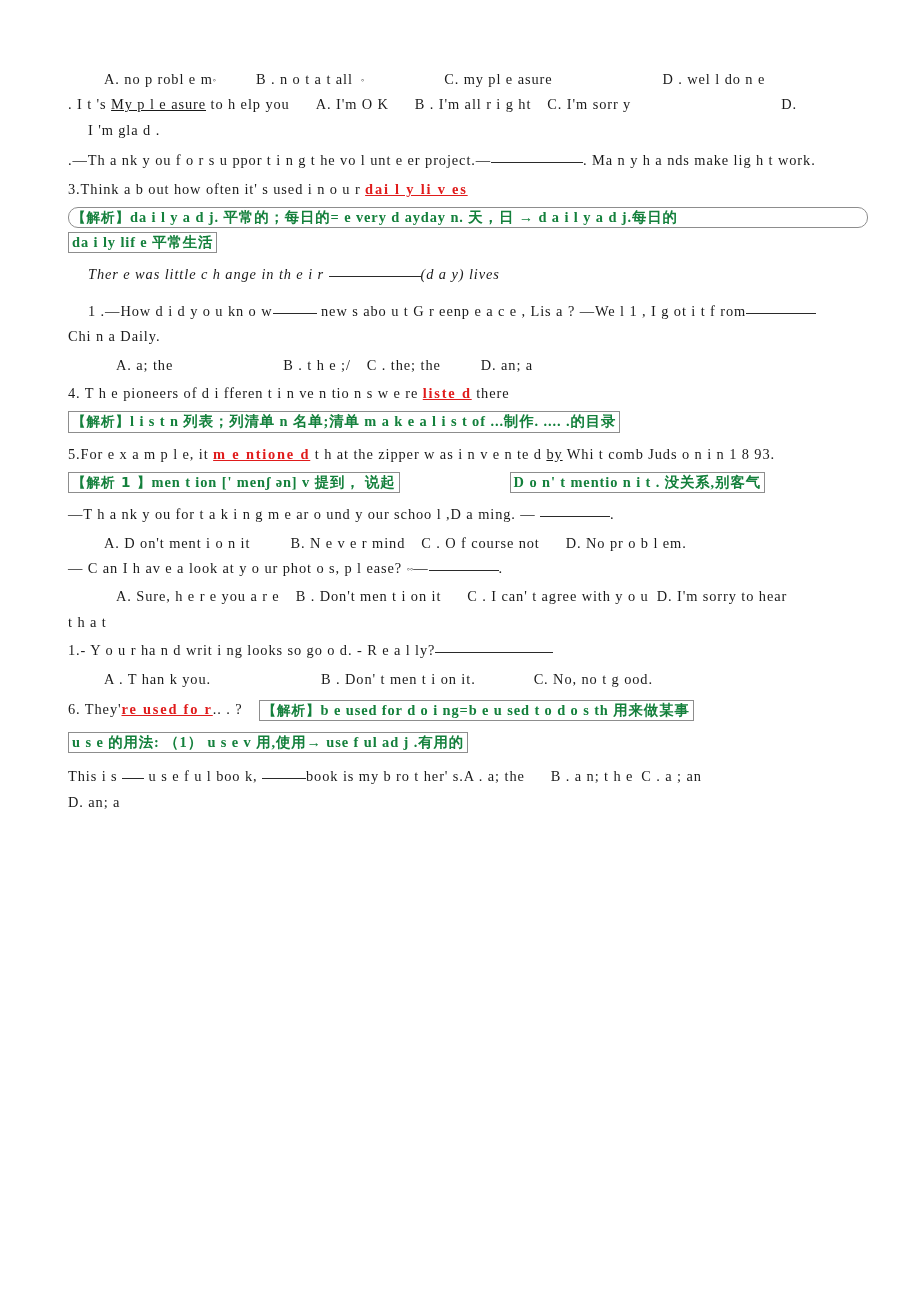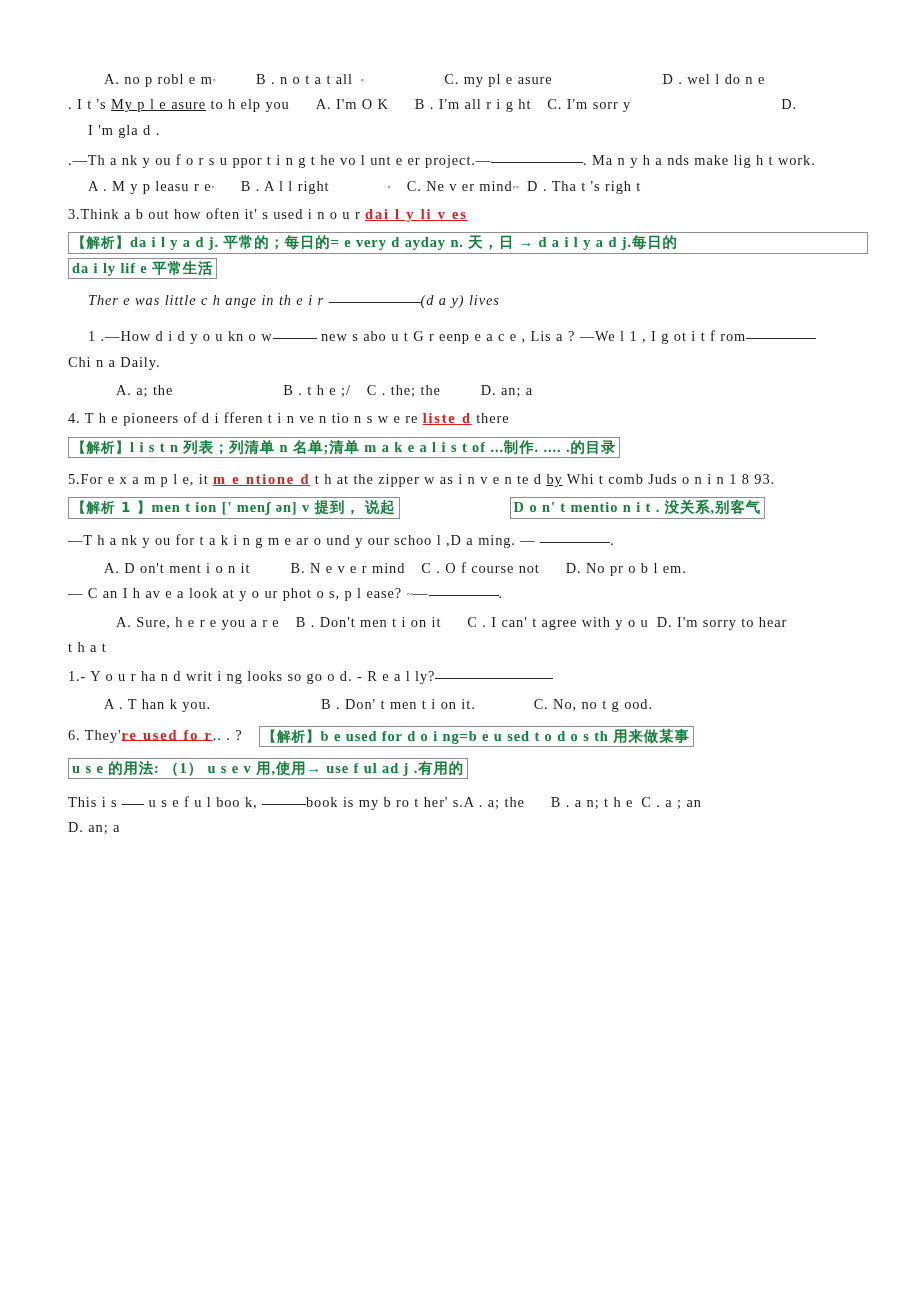--- a/index.html
+++ b/index.html
@@ -73,21 +73,21 @@
     color: #14803c;
     font-weight: bold;
     border: 1px solid #8d8d8d;
     padding: 1px 3px 2px 3px;
     line-height: 1.12;
     font-size: 14.4px;
     letter-spacing: 0.9px;
     box-sizing: border-box;
     vertical-align: middle;
   }
-  .ana.full { display: block; width: 100%; }
+  .ana.full { display: block; width: 100%; border-radius: 10px; }
   .ana .zh { font-family: "DejaVu Sans", "Liberation Sans", sans-serif; font-size: 13.6px; }
 
   .smalldot { font-size: 9px; vertical-align: 1px; }
   .zh { font-family: "DejaVu Sans", "Liberation Sans", sans-serif; }
 </style>
 </head>
 <body>
 
 <div class="page">
  <div class="content">
@@ -101,23 +101,20 @@
   </div>
 
   <div class="line ind2">
     <span class="ls1">I 'm gla d .</span>
   </div>
 
   <div class="line ind0" style="margin-top:16px">
     <span class="ls1">.—Th a nk   y ou f o r s u ppor t i n g  t he   vo l unt e er project.—</span><span class="blank-l"></span><span class="ls1">. Ma n y h a nds make lig h t work.</span>
   </div>
 
-  <div class="line ind2">
-    <span class="ls1">A . M y  p leasu r e</span><span class="smalldot">◦</span><span class="sp3"></span><span class="ls1">B . A l l  right</span><span class="sp5"></span><span class="smalldot">◦</span><span class="sp2"></span><span class="ls1">C.  Ne v er mind</span><span class="smalldot">◦◦</span><span class="sp1"></span><span class="ls1">D .    Tha t 's   righ t</span>
-  </div>
 
   <div class="line ind0" style="margin-top:14px">
     <span class="ls1">3.Think   a b out   how often   it' s  used  i n o u r </span><span class="red ls2">dai l y li v es</span>
   </div>
 
   <div class="line ind0" style="margin-top:10px; margin-bottom:4px;">
     <span class="ana full"><span class="zh">【解析】</span><span>da i l y   a d j.    平常的；每日的=   e very d ayday  n. 天，日 → d a i l y   a d j.每日的</span></span>
   </div>
   <div class="line ind0" style="margin-bottom:14px">
     <span class="ana"><span>da i ly lif e 平常生活</span></span>

